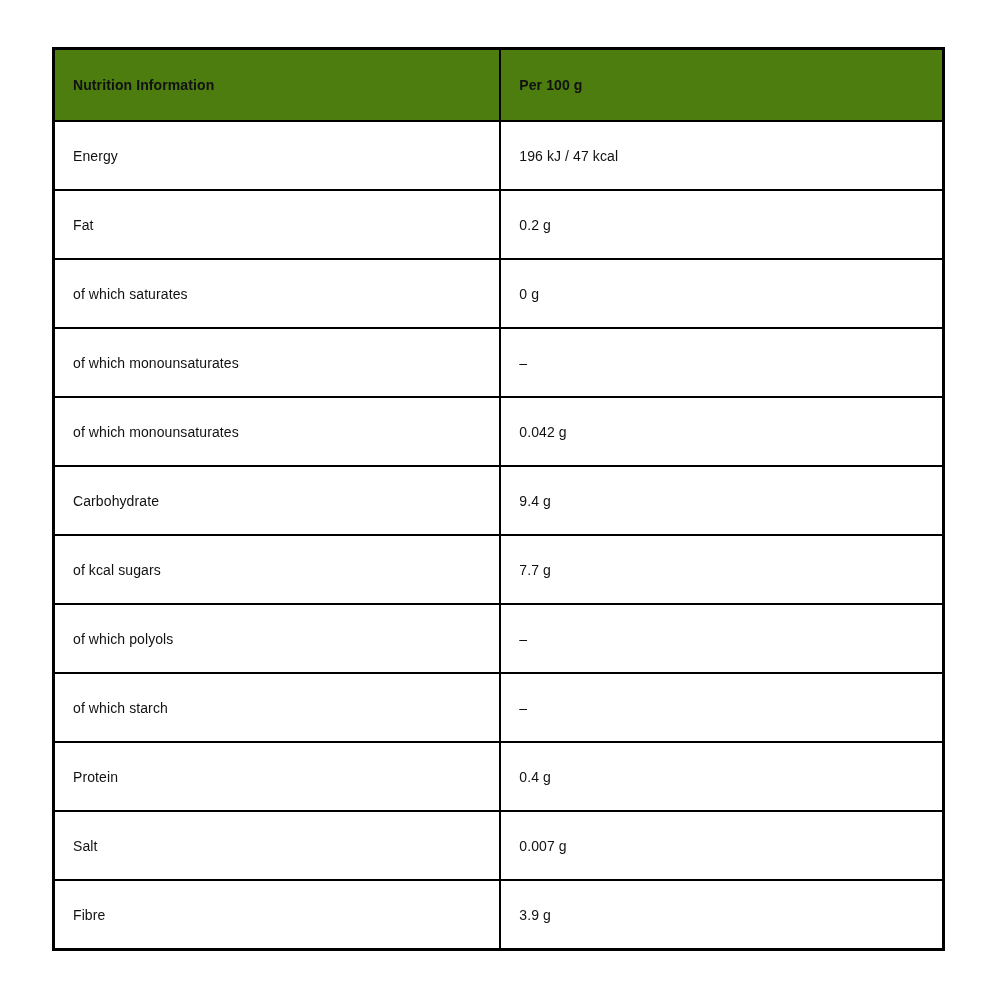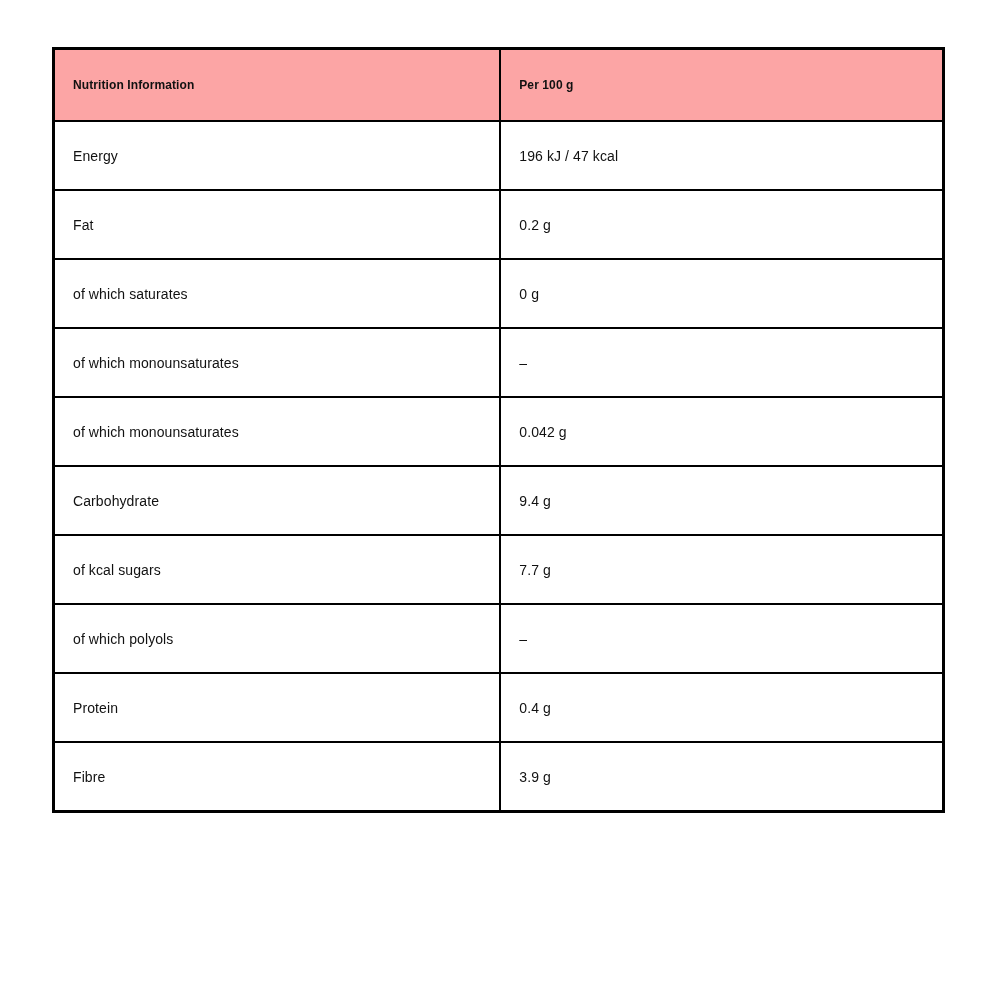--- a/index.html
+++ b/index.html
@@ -30,24 +30,24 @@
     border: 2px solid #000000;
     padding: 0 18px;
     font-size: 14px;
     font-weight: 400;
     text-align: left;
     vertical-align: middle;
     height: 67px;
     letter-spacing: 0.1px;
   }
   table.nutrition thead th {
-    background: #fca5a5;
+    background: #4d7c0f;
     font-weight: 700;
     height: 70px;
-    font-size: 12px;
+    font-size: 14px;
   }
   table.nutrition {
     border: 3px solid #000000;
   }
   col.c-label { width: 50.2%; }
   col.c-value { width: 49.8%; }
 </style>
 </head>
 <body>
 
@@ -90,22 +90,30 @@
       </tr>
       <tr>
         <td>of kcal sugars</td>
         <td>7.7 g</td>
       </tr>
       <tr>
         <td>of which polyols</td>
         <td>–</td>
       </tr>
       <tr>
+        <td>of which starch</td>
+        <td>–</td>
+      </tr>
+      <tr>
         <td>Protein</td>
         <td>0.4 g</td>
+      </tr>
+      <tr>
+        <td>Salt</td>
+        <td>0.007 g</td>
       </tr>
       <tr>
         <td>Fibre</td>
         <td>3.9 g</td>
       </tr>
     </tbody>
   </table>
 </div>
 
 </body></html>

